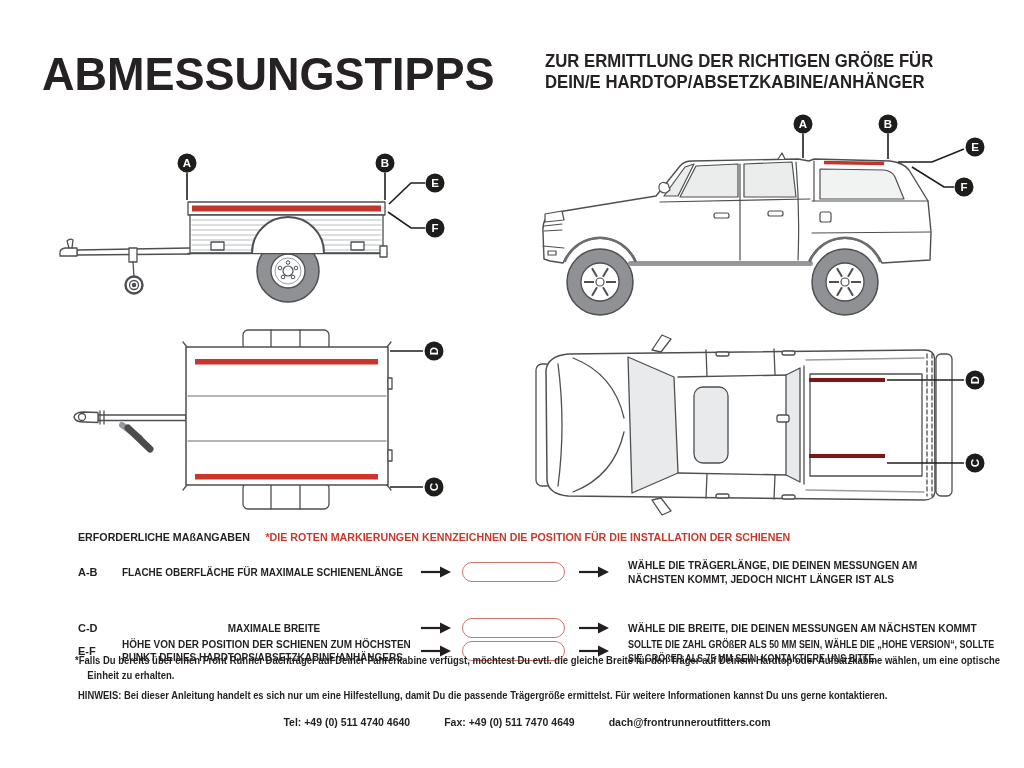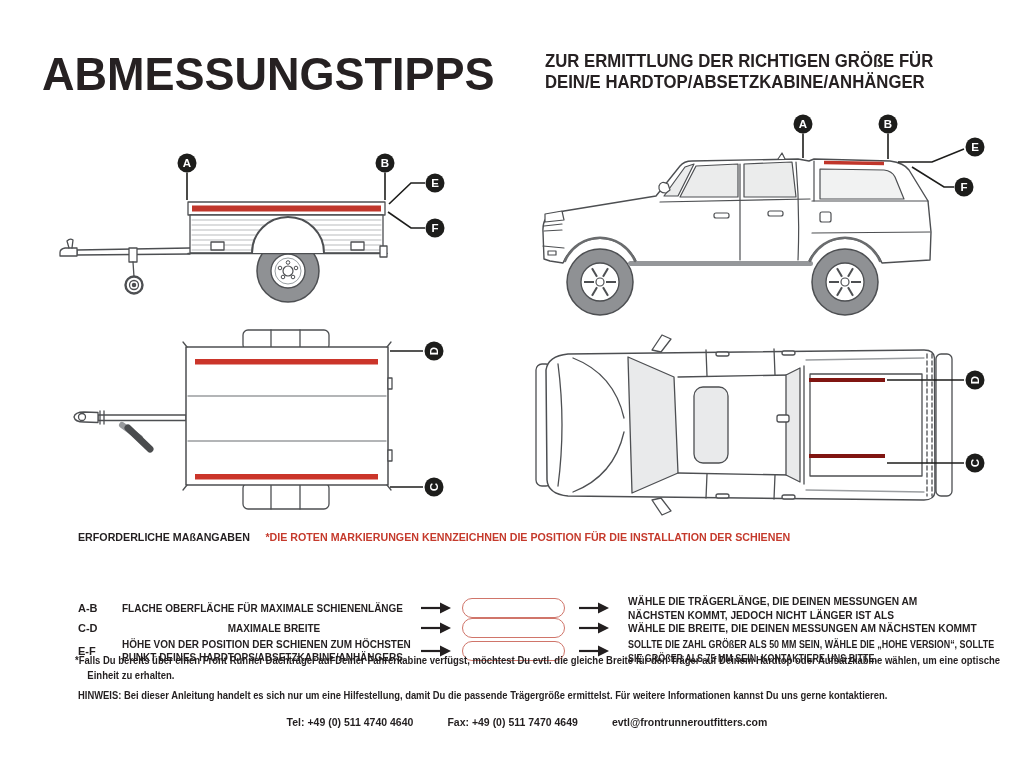--- a/index.html
+++ b/index.html
@@ -23,21 +23,21 @@
   svg text{font-family:"Liberation Sans", sans-serif;}
   .diagram{position:absolute;}
   
   .m-heading{
     left:78px;top:531px;font-size:11px;font-weight:700;white-space:nowrap;
     display:flex;gap:16px;transform:scaleX(0.97);transform-origin:left top;
   }
   .m-heading .red{color:#c53a2c;}
   .m-row{position:absolute;left:0;width:1024px;}
   .m-row>*{position:absolute;top:50%;transform:translateY(-50%);}
-  .row-ab{top:556px;height:32px;margin-top:36px;}
+  .row-ab{top:556px;height:32px;}
   .row-cd{top:616px;height:24px;text-align:center;}
   .row-ef{top:634px;height:34px;}
   .code{left:78px;font-size:11px;font-weight:700;}
   .desc{left:122px;font-size:10.5px;font-weight:700;line-height:13px;}
   .desc.squeeze{transform:translateY(-50%) scaleX(0.95);transform-origin:left center;width:320px;}
   .nowrap{white-space:nowrap;}
   .arr1{left:420px;}
   .arr2{left:578px;}
   .pill{
     left:462px;width:103px;height:20px;box-sizing:border-box;background:#fff;
@@ -385,14 +385,14 @@
   </svg>
   <span class="result r-ef">SOLLTE DIE ZAHL GRÖßER ALS 50 MM SEIN, WÄHLE DIE „HOHE VERSION“, SOLLTE SIE GRÖßER ALS 75 MM SEIN, KONTAKTIERE UNS BITTE.</span>
 </div>
 
 <div class="abs footnote">*Falls Du bereits über einen Front Runner Dachträger auf Deiner Fahrerkabine verfügst, möchtest Du evtl. die gleiche Breite für den Träger auf Deinem Hardtop oder Aufsatzkabine wählen, um eine optische Einheit zu erhalten.</div>
 <div class="abs hinweis">HINWEIS: Bei dieser Anleitung handelt es sich nur um eine Hilfestellung, damit Du die passende Trägergröße ermittelst. Für weitere Informationen kannst Du uns gerne kontaktieren.</div>
 
 <div class="abs contact">
   <span>Tel: +49 (0) 511 4740 4640</span>
   <span>Fax: +49 (0) 511 7470 4649</span>
-  <span>evtl@frontrunneroutfitters.com</span>
+  <span>dach@frontrunneroutfitters.com</span>
 </div>
 
 </body></html>

